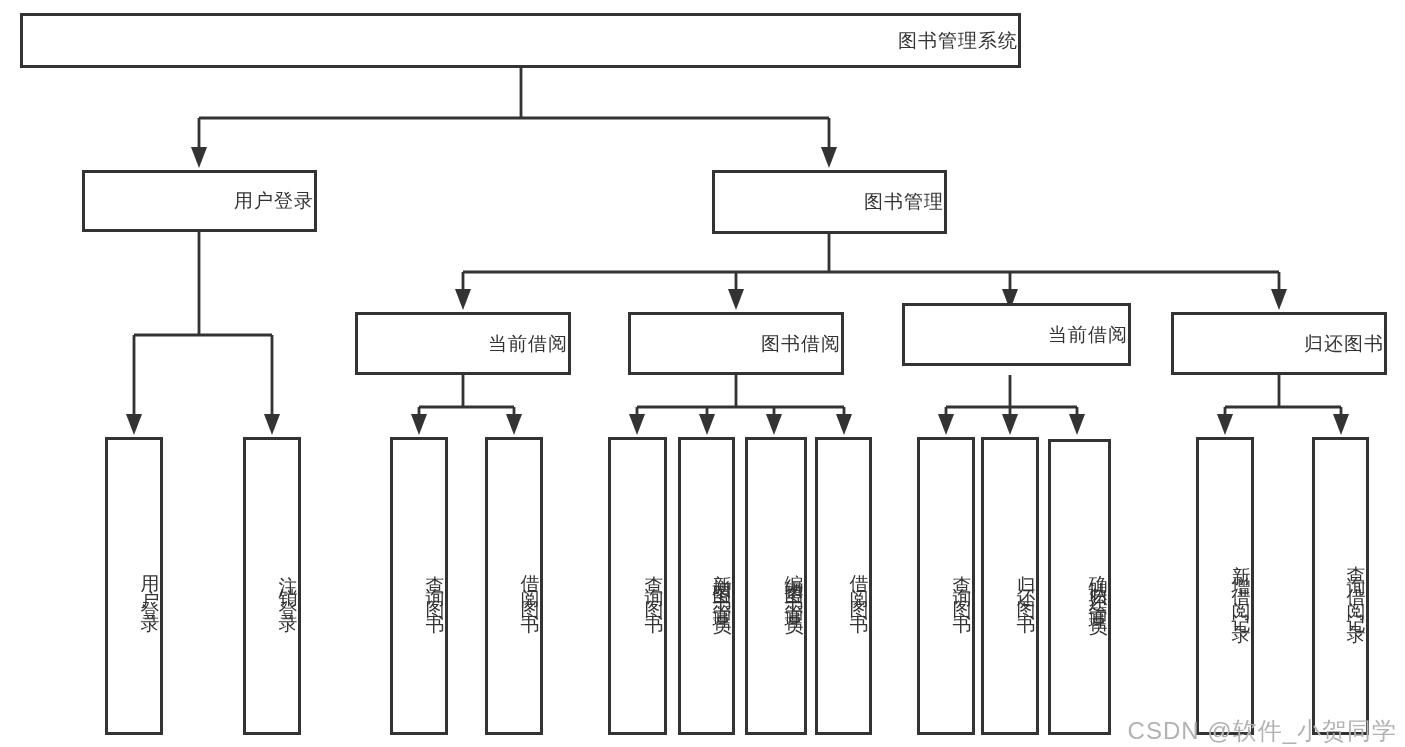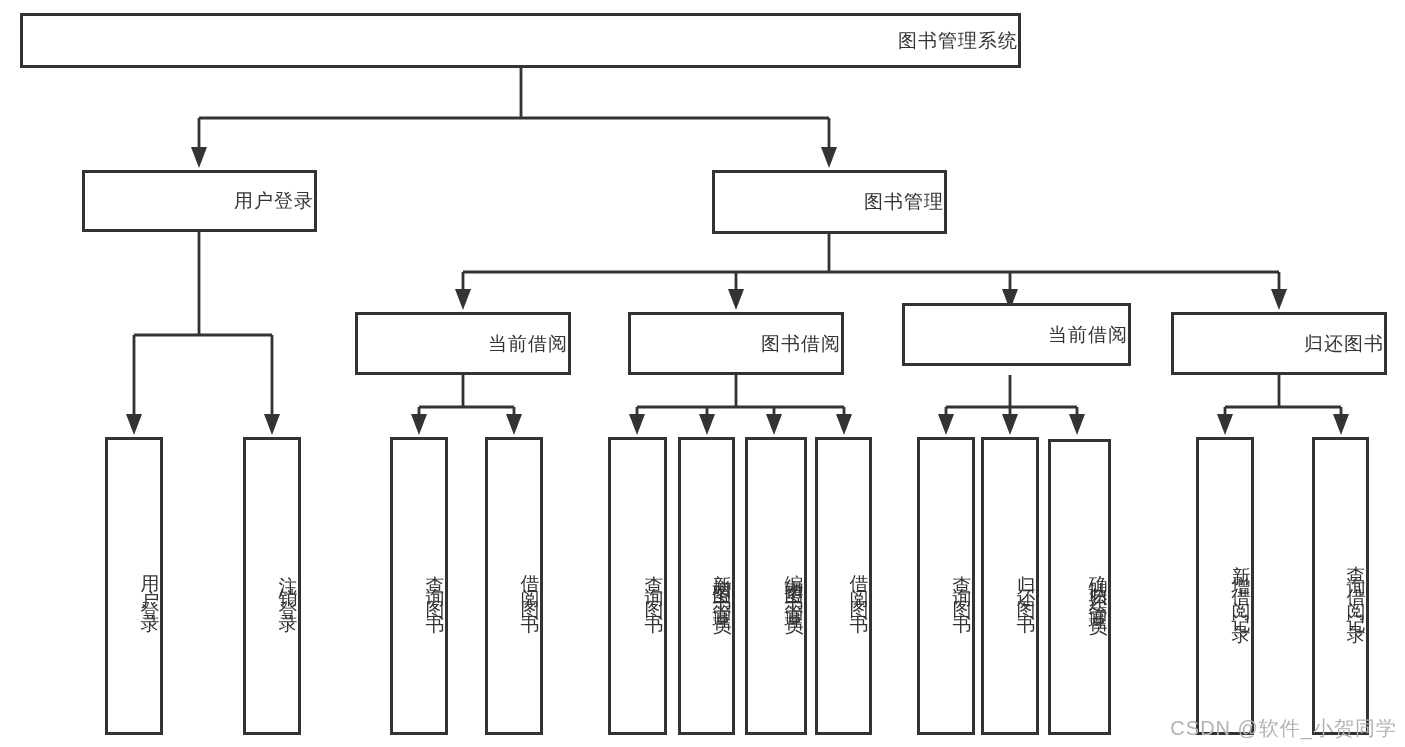--- a/index.html
+++ b/index.html
@@ -42,21 +42,21 @@
     line-height:1;
     white-space:nowrap;
   }
   .ls4{letter-spacing:13px;}
   .ls6{letter-spacing:12px;}
   .ls9{letter-spacing:6px;}
   .watermark{
     position:absolute;
     top:715px;
     right:8px;
-    font-size:20px;
+    font-size:24px;
     color:var(--watermark);
     letter-spacing:1px;
     white-space:nowrap;
   }
 </style>
 </head>
 <body>
 
 <div class="stage">
 

